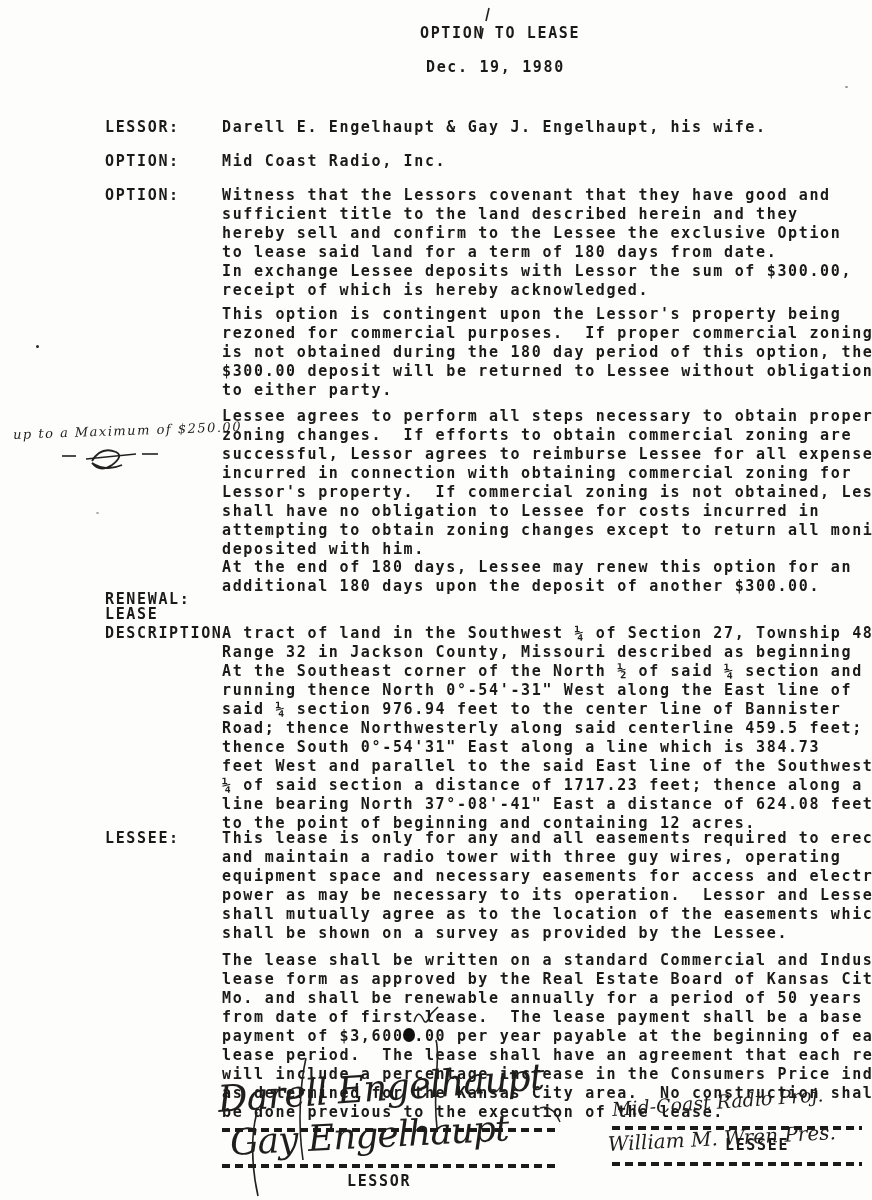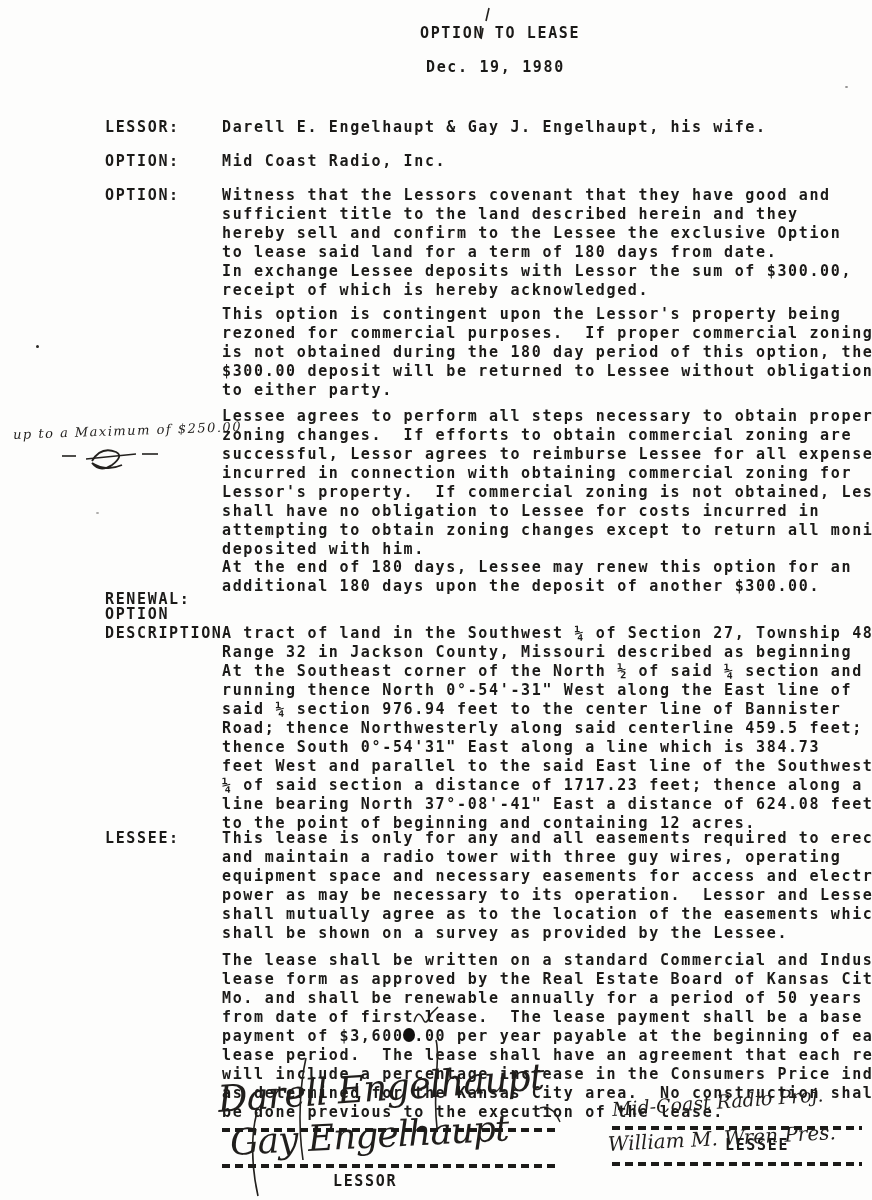--- a/index.html
+++ b/index.html
@@ -78,21 +78,21 @@
 shall have no obligation to Lessee for costs incurred in
 attempting to obtain zoning changes except to return all monies
 deposited with him.</div>
 
   <div class="script" style="left:13px;top:427px;font-size:13px;letter-spacing:1.5px;transform:rotate(-2deg)">up to a Maximum of $250.00</div>
 
   <div class="mono label-col" style="top:590px">RENEWAL:</div>
   <div class="mono body-block" style="top:558px">At the end of 180 days, Lessee may renew this option for an
 additional 180 days upon the deposit of another $300.00.</div>
 
-  <div class="mono label-col" style="top:605px">OPTION</div>
+  <div class="mono label-col" style="top:605px">LEASE</div>
   <div class="mono label-col" style="top:624px">DESCRIPTION</div>
   <div class="mono body-block" style="top:624px">A tract of land in the Southwest ¼ of Section 27, Township 48
 Range 32 in Jackson County, Missouri described as beginning
 At the Southeast corner of the North ½ of said ¼ section and
 running thence North 0°-54'-31" West along the East line of
 said ¼ section 976.94 feet to the center line of Bannister
 Road; thence Northwesterly along said centerline 459.5 feet;
 thence South 0°-54'31" East along a line which is 384.73
 feet West and parallel to the said East line of the Southwest
 ¼ of said section a distance of 1717.23 feet; thence along a
@@ -121,21 +121,21 @@
   <div class="script" style="left:218px;top:1078px;font-size:37px;transform:rotate(-4deg);letter-spacing:-1px">Darell Engelhaupt</div>
   <div class="script" style="left:230px;top:1122px;font-size:36px;transform:rotate(-3deg);letter-spacing:-1px">Gay Engelhaupt</div>
   <div class="script" style="left:612px;top:1098px;font-size:19px;transform:rotate(-4deg)">Mid-Coast Radio Proj.</div>
   <div class="script" style="left:608px;top:1132px;font-size:20px;transform:rotate(-3deg)">William M. Wren Pres.</div>
 
   <div class="sig-line" style="left:222px;top:1128px;width:338px"></div>
   <div class="sig-line" style="left:222px;top:1164px;width:338px"></div>
   <div class="sig-line" style="left:612px;top:1126px;width:250px"></div>
   <div class="sig-line" style="left:612px;top:1162px;width:250px"></div>
 
-  <div class="mono" style="left:333px;top:1172px">LESSOR</div>
+  <div class="mono" style="left:347px;top:1172px">LESSOR</div>
   <div class="mono" style="left:725px;top:1136px">LESSEE</div>
 
   <svg class="ink" width="872" height="1200" viewBox="0 0 872 1200">
 
     <path d="M62,456 h14" stroke="#23211e" stroke-width="1.6" fill="none"></path>
     <path d="M92,461 q9,-15 24,-9 q8,4 -4,13 q-12,8 -20,-2 q14,9 30,2" stroke="#23211e" stroke-width="1.8" fill="none"></path>
     <path d="M86,459 l50,-5" stroke="#23211e" stroke-width="1.6" fill="none"></path>
     <path d="M142,454 h16" stroke="#23211e" stroke-width="1.6" fill="none"></path>
 
     <path d="M414,1022 q4,-14 9,-3 q3,8 8,-5 l7,-7" stroke="#23211e" stroke-width="1.5" fill="none"></path>

